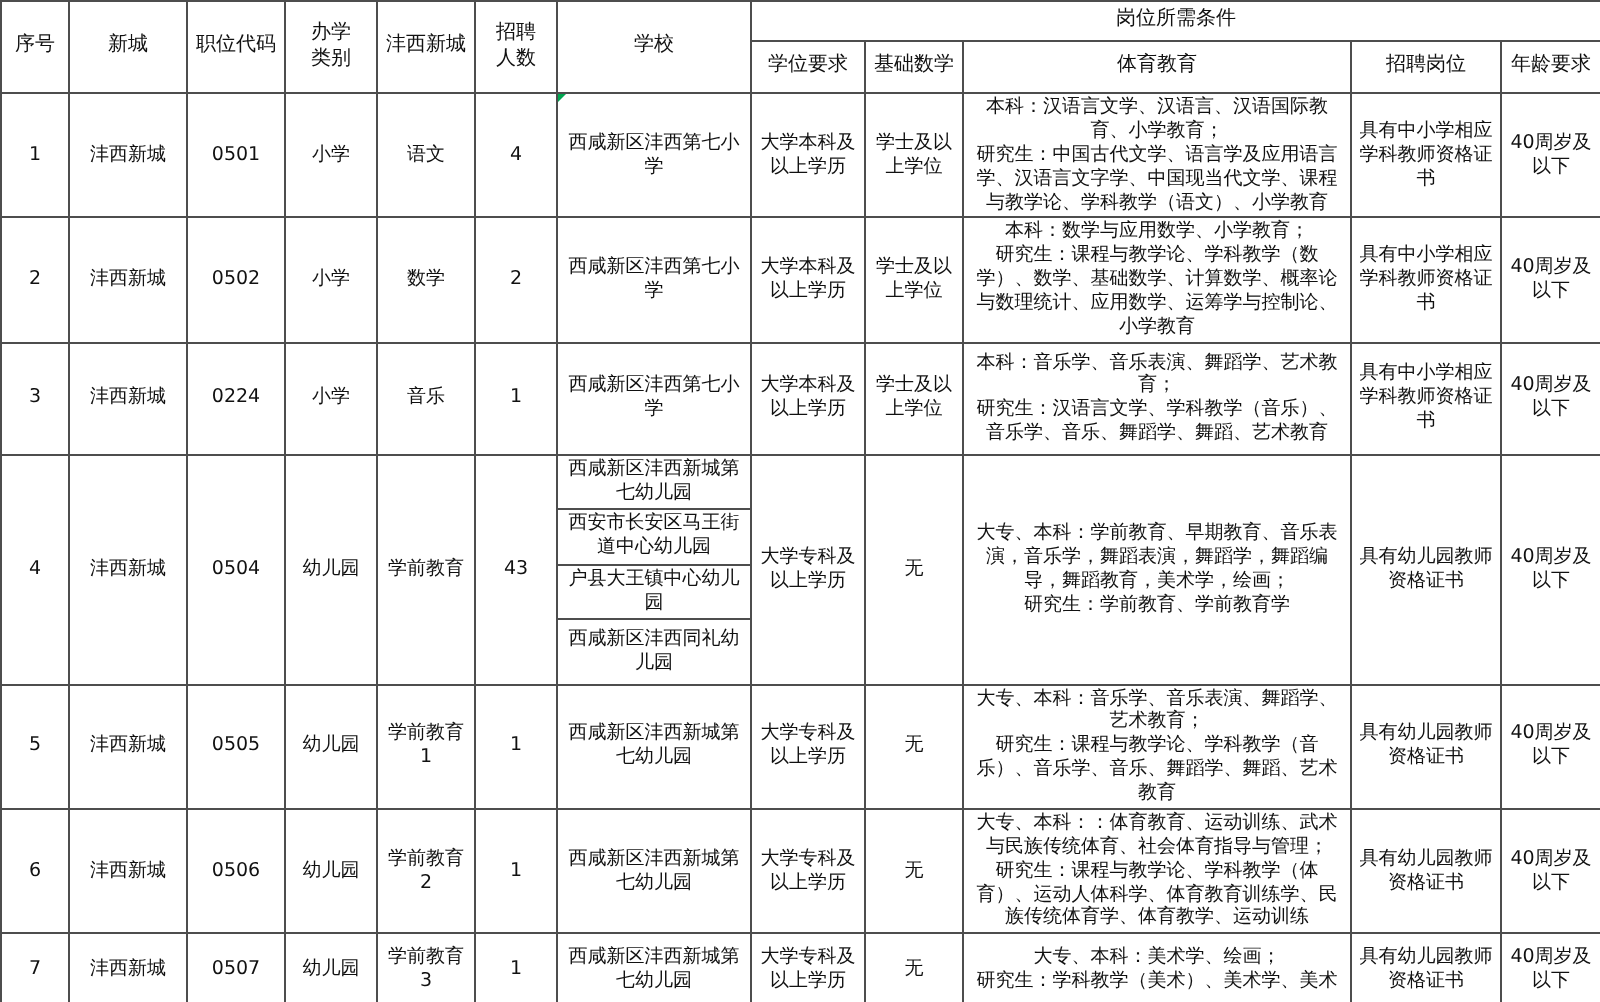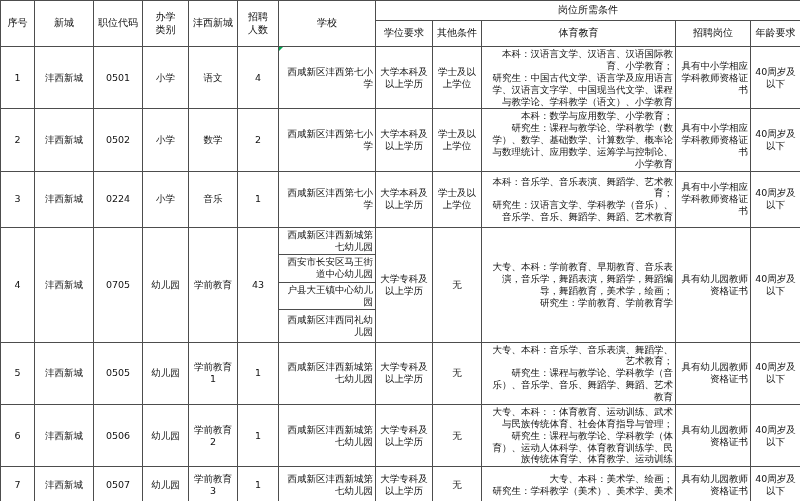--- a/index.html
+++ b/index.html
@@ -3,21 +3,21 @@
 <meta charset="utf-8">
 <style>
   html,body{margin:0;padding:0;background:#fff;}
   .sheet{width:800px;height:501px;background:#fff;overflow:hidden;}
   table{border-collapse:collapse;table-layout:fixed;width:800px;
         font-family:"DejaVu Sans","Liberation Sans",sans-serif;
         font-size:9.5px;color:#111;line-height:1.25;}
   td,th{border:1px solid #4d4d4d;padding:1px 2px;font-weight:normal;
         text-align:center;vertical-align:middle;overflow:hidden;word-break:break-all;}
   th{font-size:10px;white-space:pre-line;}
-  .left{text-align:right;}
+  .left{text-align:center;font-family:Liberation Mono, monospace;}
   .pre{white-space:pre-line;}
   
   .hr1{height:20px}.hr2{height:26px}
   .r1{height:57px}.r2{height:56px}.r3{height:56px}
   .r4a{height:25px}.r4b{height:28px}.r4c{height:27px}.r4d{height:33px}
   .r5{height:52px}.r6{height:55px}.r7{height:36px}
   .flagcell{position:relative;}
   .corner-flag{position:absolute;top:0;left:0;width:0;height:0;
                border-top:4px solid #00a650;border-right:4px solid transparent;}
 </style>
@@ -48,21 +48,21 @@
       <th rowspan="2">办学
 类别</th>
       <th rowspan="2">沣西新城</th>
       <th rowspan="2">招聘
 人数</th>
       <th rowspan="2">学校</th>
       <th colspan="5">岗位所需条件</th>
     </tr>
     <tr class="hr2">
       <th>学位要求</th>
-      <th>其他条件</th>
+      <th>基础数学</th>
       <th>体育教育</th>
       <th>招聘岗位</th>
       <th>年龄要求</th>
     </tr>
   </thead>
   <tbody>
     <tr class="r1">
       <td>1</td>
       <td>沣西新城</td>
       <td>0501</td>
@@ -103,21 +103,21 @@
       <td>大学本科及以上学历</td>
       <td>学士及以上学位</td>
       <td class="left pre">本科：音乐学、音乐表演、舞蹈学、艺术教育；
 研究生：汉语言文学、学科教学（音乐）、音乐学、音乐、舞蹈学、舞蹈、艺术教育</td>
       <td class="left">具有中小学相应学科教师资格证书</td>
       <td>40周岁及以下</td>
     </tr>
     <tr class="r4a">
       <td rowspan="4">4</td>
       <td rowspan="4">沣西新城</td>
-      <td rowspan="4">0705</td>
+      <td rowspan="4">0504</td>
       <td rowspan="4">幼儿园</td>
       <td rowspan="4">学前教育</td>
       <td rowspan="4">43</td>
       <td class="left">西咸新区沣西新城第七幼儿园</td>
       <td rowspan="4">大学专科及以上学历</td>
       <td rowspan="4">无</td>
       <td rowspan="4" class="left pre">大专、本科：学前教育、早期教育、音乐表演，音乐学，舞蹈表演，舞蹈学，舞蹈编导，舞蹈教育，美术学，绘画；
 研究生：学前教育、学前教育学</td>
       <td rowspan="4" class="left">具有幼儿园教师资格证书</td>
       <td rowspan="4">40周岁及以下</td>

